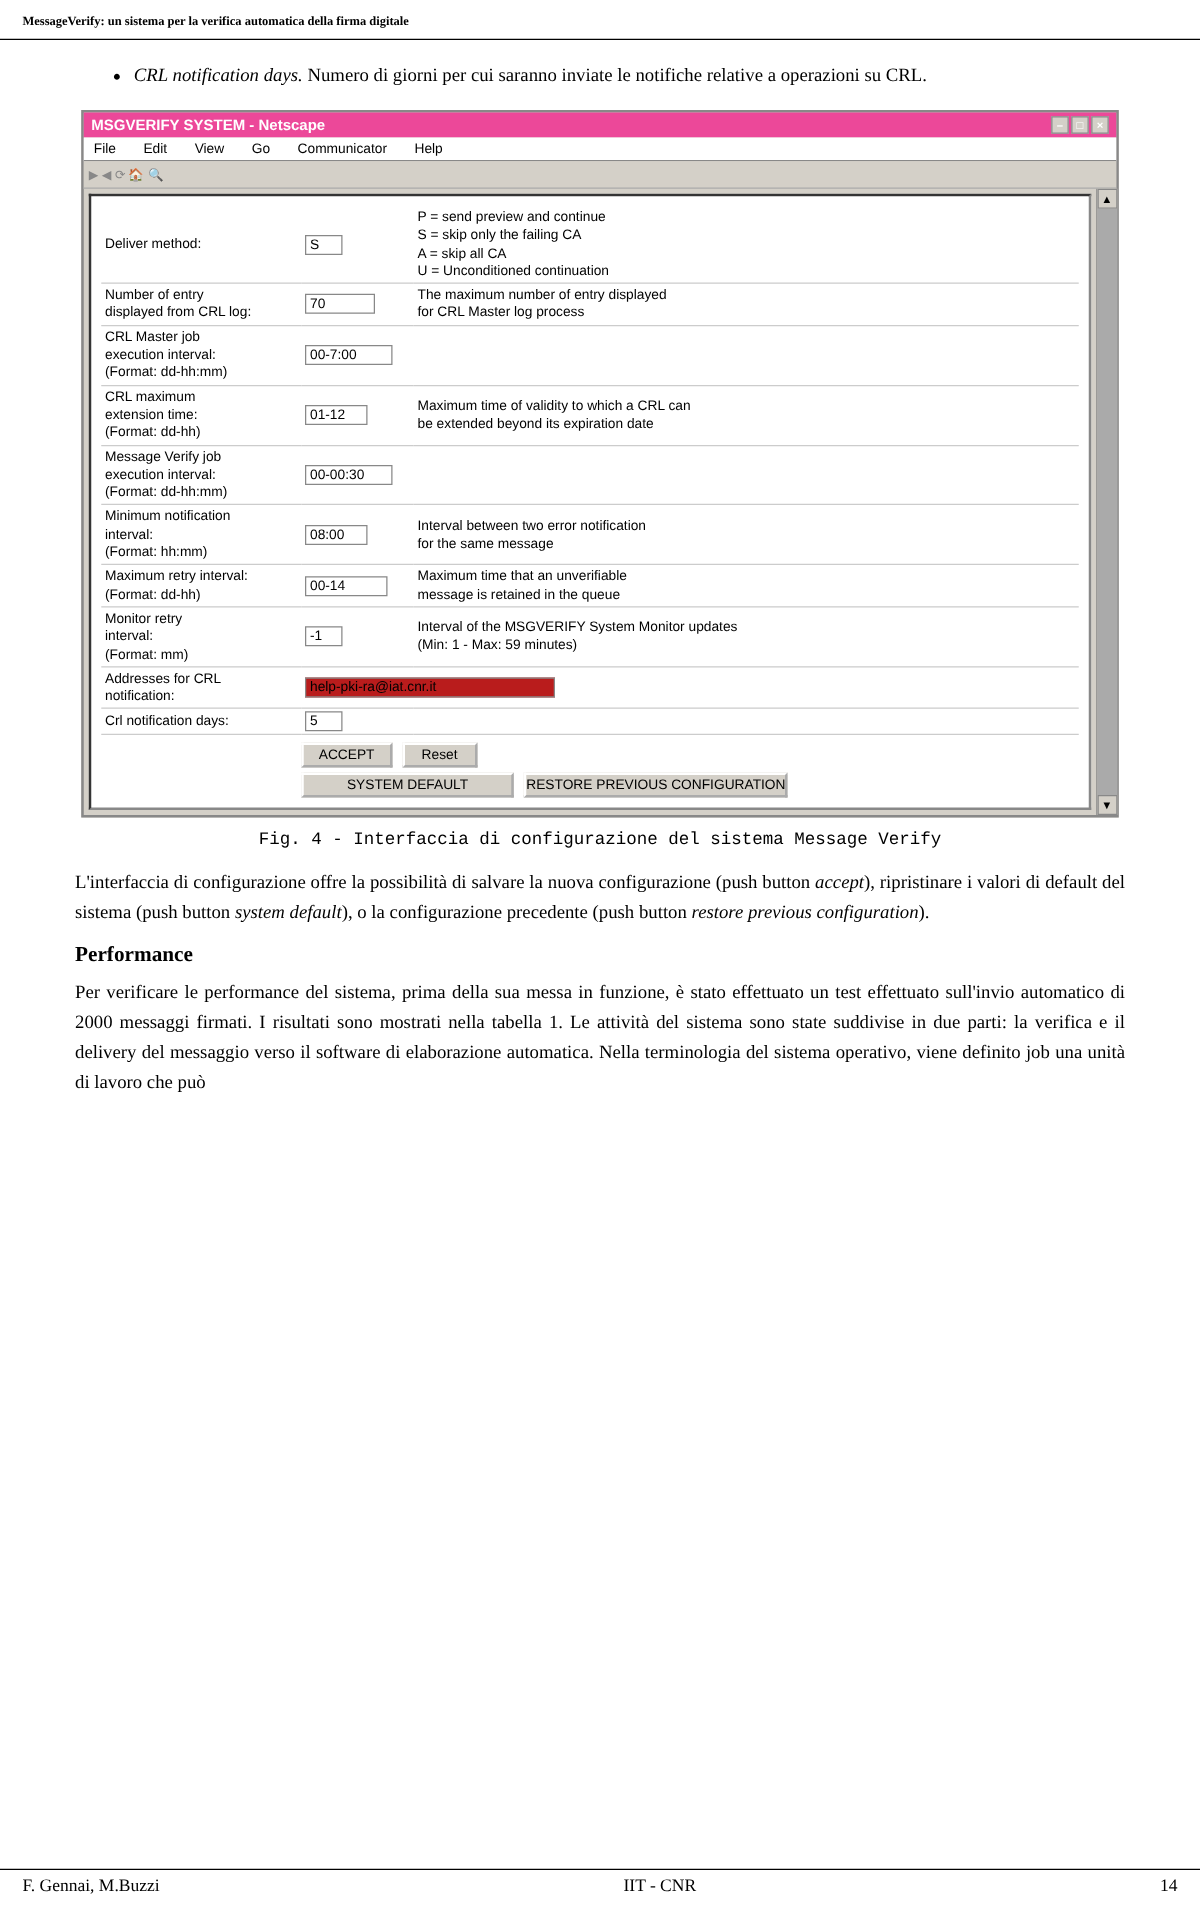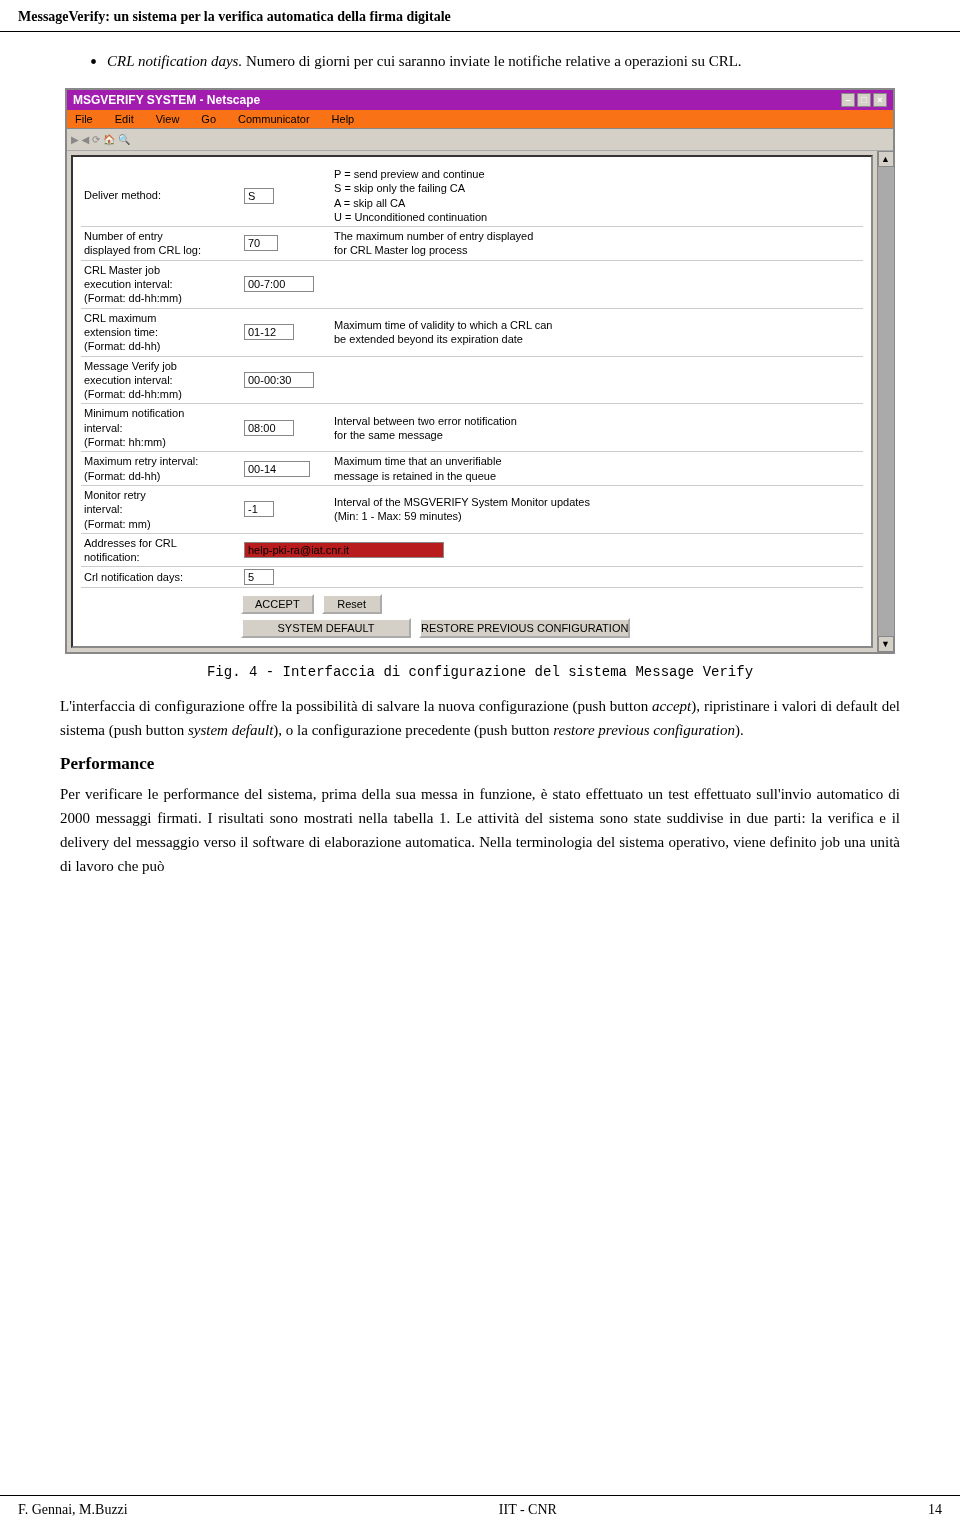--- a/index.html
+++ b/index.html
@@ -11,21 +11,21 @@
       font-size: 15px;
       color: #000;
     }
 
     
     .page-header {
       padding: 8px 18px 6px 18px;
       border-bottom: 1px solid #000;
     }
     .page-header-title {
-      font-size: 14px;
+      font-size: 10px;
       font-weight: bold;
     }
 
     
     .main-content {
       padding: 18px 60px 18px 60px;
     }
 
     
     .bullet-section {
@@ -50,21 +50,21 @@
     
     .netscape-window {
       width: 830px;
       margin: 10px auto 10px auto;
       border: 2px solid #888;
       background: #d4d0c8;
       font-family: Arial, sans-serif;
       font-size: 11px;
     }
     .ns-titlebar {
-      background: #a21caf;
+      background: #ec4899;
       color: #fff;
       padding: 3px 6px;
       display: flex;
       justify-content: space-between;
       align-items: center;
       font-size: 12px;
       font-weight: bold;
     }
     .ns-titlebar-buttons {
       display: flex;
@@ -75,21 +75,21 @@
       height: 14px;
       background: #d4d0c8;
       border: 1px solid #888;
       font-size: 9px;
       display: flex;
       align-items: center;
       justify-content: center;
       cursor: pointer;
     }
     .ns-menubar {
-      background: #f97316;
+      background: #ffffff;
       padding: 2px 4px;
       display: flex;
       gap: 14px;
       border-bottom: 1px solid #888;
       font-size: 11px;
     }
     .ns-menubar-item {
       padding: 1px 4px;
       cursor: pointer;
     }
@@ -318,21 +318,21 @@
                   P = send preview and continue<br>
                   S = skip only the failing CA<br>
                   A = skip all CA<br>
                   U = Unconditioned continuation
                 </td>
               </tr>
 
               <tr class="form-row">
                 <td class="form-label">Number of entry<br>displayed from CRL log:</td>
                 <td class="form-input-cell">
-                  <input class="form-input" value="70" style="width: 34px;" readonly="">
+                  <input class="form-input" value="70" style="width: 56px;" readonly="">
                 </td>
                 <td class="form-desc">
                   The maximum number of entry displayed<br>for CRL Master log process
                 </td>
               </tr>
 
               <tr class="form-row">
                 <td class="form-label">CRL Master job<br>execution interval:<br>(Format: dd-hh:mm)</td>
                 <td class="form-input-cell">
                   <input class="form-input" value="00-7:00" readonly="" style="">

